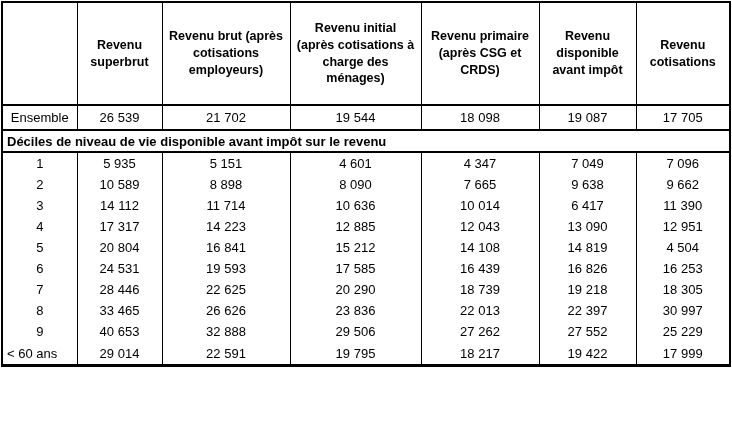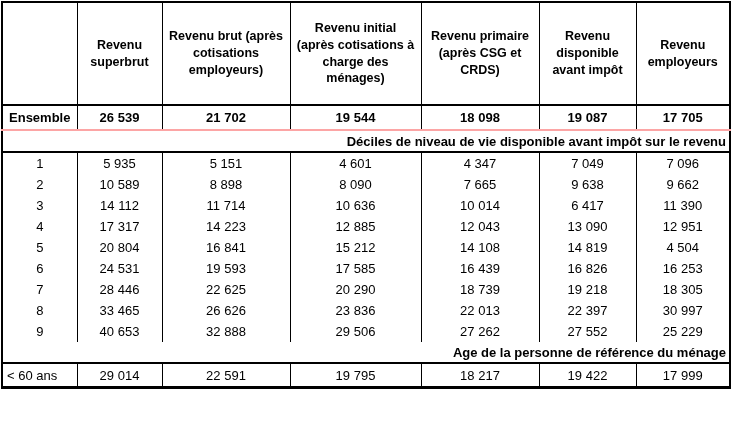--- a/index.html
+++ b/index.html
@@ -31,27 +31,27 @@
   }
   .income-table thead th {
     height: 97px;
     font-weight: bold;
     font-size: 12.5px;
     line-height: 1.35;
     border-bottom: 2px solid #000;
     padding: 2px 5px;
   }
   .income-table tr.ensemble td {
-    font-weight: bold;
+    font-weight: normal;
     height: 21px;
-    border-bottom: 2px solid #fca5a5;
+    border-bottom: 2px solid #000000;
   }
   .income-table tr.section-title td {
     font-weight: bold;
-    text-align: right;
+    text-align: left;
     padding-left: 4px;
     height: 18px;
     border-bottom: 2px solid #000;
     border-left: none;
     border-right: none;
   }
   .income-table tr.data-row td { height: 19px; }
   .income-table tr.age-row td { height: 20px; }
   .income-table tr.thin-top td { border-top: 1px solid #909090; }
   .income-table td.left { text-align: left; padding-left: 4px; margin-left: 46px; }
@@ -70,21 +70,21 @@
       <col style="width: 94px;">
     </colgroup>
   <thead>
     <tr id="header-row">
         <th></th>
         <th>Revenu superbrut</th>
         <th>Revenu brut (après cotisations employeurs)</th>
         <th>Revenu initial (après cotisations à charge des ménages)</th>
         <th>Revenu primaire (après CSG et CRDS)</th>
         <th>Revenu disponible avant impôt</th>
-        <th>Revenu employeurs</th>
+        <th>Revenu cotisations</th>
       </tr>
   </thead>
   <tbody id="table-body">
       <tr class="ensemble">
         <td>Ensemble</td>
         <td>26 539</td>
         <td>21 702</td>
         <td>19 544</td>
         <td>18 098</td>
         <td>19 087</td>
@@ -167,23 +167,20 @@
       </tr>
       <tr class="data-row">
         <td>9</td>
         <td>40 653</td>
         <td>32 888</td>
         <td>29 506</td>
         <td>27 262</td>
         <td>27 552</td>
         <td>25 229</td>
       </tr>
-      <tr class="section-title">
-        <td colspan="7">Age de la personne de référence du ménage</td>
-      </tr>
       <tr class="data-row age-row">
         <td class="left">&lt; 60 ans</td>
         <td>29 014</td>
         <td>22 591</td>
         <td>19 795</td>
         <td>18 217</td>
         <td>19 422</td>
         <td>17 999</td>
       </tr>
     </tbody>

